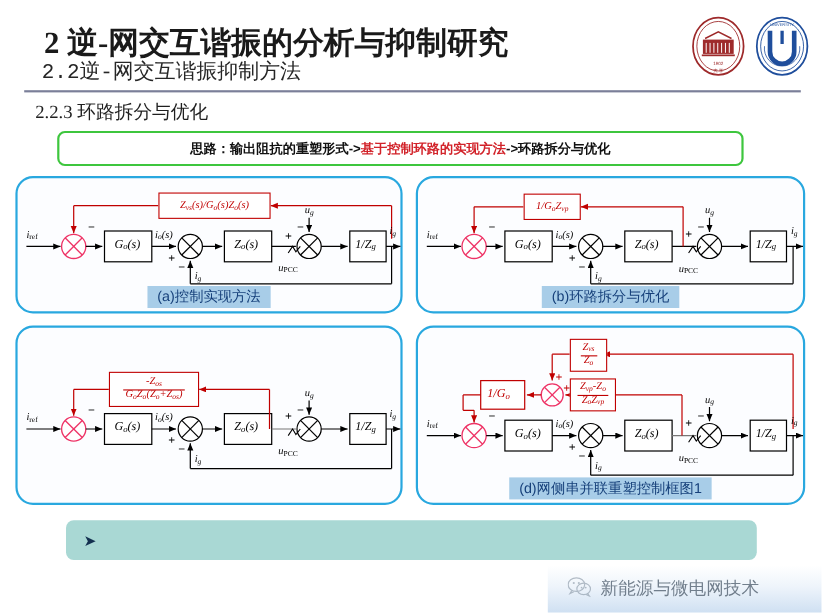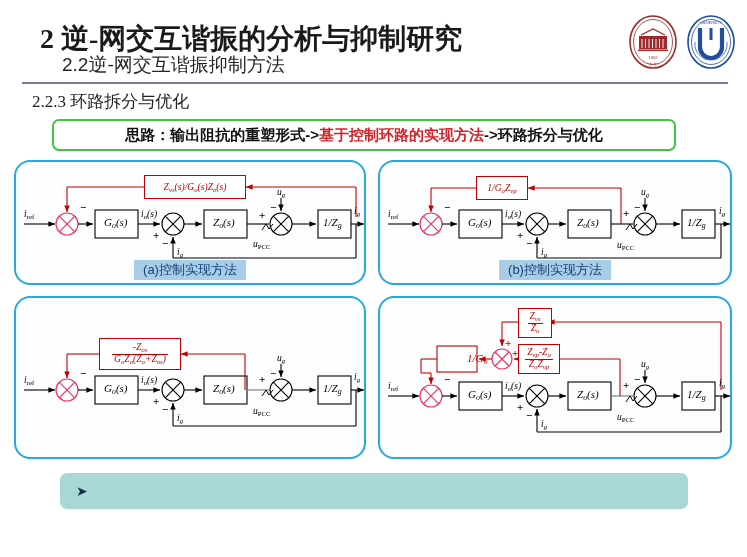--- a/index.html
+++ b/index.html
@@ -14,22 +14,22 @@
 
   
   .hdr{position:absolute;left:0;top:0;width:747px;height:92px;}
   .hdr-title{
     position:absolute;left:40px;top:20px;
     font-family:"Liberation Serif", serif;
     font-size:28px;font-weight:700;color:#1a1a1a;letter-spacing:0px;
     white-space:nowrap;
   }
   .hdr-sub{
-    position:absolute;left:62px;top:52px;
-    font-family:Liberation Sans, sans-serif;
+    position:absolute;left:38px;top:52px;
+    font-family:Liberation Mono, monospace;
     font-size:19px;font-weight:400;color:#262626;
     white-space:nowrap;
   }
   .hdr-rule{
     position:absolute;left:22px;top:82px;width:706px;height:2px;
     background:#7b7f99;
   }
   .logos{position:absolute;right:8px;top:12px;width:112px;height:62px;}
   .logo{position:absolute;top:2px;width:52px;height:56px;}
   .logo.red{left:0px;}
@@ -45,21 +45,21 @@
 
   
   .idea{
     position:absolute;left:52px;top:119px;width:624px;height:32px;
     border:2px solid #3ec63e;border-radius:7px;background:#ffffff;
     box-sizing:border-box;
     display:flex;align-items:center;justify-content:center;
   }
   .idea-txt{
     font-family:"Liberation Sans", sans-serif;
-    font-size:15px;font-weight:700;color:#111111;white-space:nowrap;text-align:right;
+    font-size:12px;font-weight:700;color:#111111;white-space:nowrap;text-align:right;
   }
   .idea-txt .hl{color:#d2232a;}
 
   
   .panel{
     position:absolute;
     border:2px solid #29a8df;border-radius:16px;
     background:#fcfdff;box-sizing:border-box;
   }
   .panel.p-a{left:14px;top:160px;width:352px;height:125px;}
@@ -303,21 +303,21 @@
       <div class="lbl sgn" style="left:146px;top:76px;">−</div>
       <div class="lbl sig" style="left:161px;top:86px;">i<span class="sub">g</span></div>
       <div class="lbl blk" style="left:197px;top:55px;">Z<span class="sub">o</span>(s)</div>
       <div class="lbl sgn" style="left:243px;top:46px;">+</div>
       <div class="lbl sgn" style="left:254px;top:40px;">−</div>
       <div class="lbl sig" style="left:261px;top:26px;">u<span class="sub">g</span></div>
       <div class="lbl sig" style="left:237px;top:79px;">u<span class="subn">PCC</span></div>
       <div class="lbl blk" style="left:307px;top:55px;">1/Z<span class="sub">g</span></div>
       <div class="lbl sig" style="left:339px;top:45px;">i<span class="sub">g</span></div>
     </div>
-    <div class="caption">(b)控制实现方法</div>
+    <div class="caption">(b)环路拆分与优化</div>
   </div>
 
   <div class="panel p-c">
     <div class="bd">
       <svg width="352" height="163">
         <defs>
           <marker id="ck" markerWidth="7" markerHeight="7" refX="6" refY="2.5" orient="auto">
             <path d="M0,0 L6,2.5 L0,5 z" fill="#000"></path>
           </marker>
           <marker id="cr" markerWidth="7" markerHeight="7" refX="6" refY="2.5" orient="auto">
@@ -444,39 +444,55 @@
         </span>
       </div>
 
       <div class="rbox" style="left:138px;top:46px;width:42px;height:30px;">
         <span class="frac">
           <span class="num"><i>Z</i><span class="sub">vp</span>-<i>Z</i><span class="sub">o</span></span>
           <span class="den"><i>Z</i><span class="sub">o</span><i>Z</i><span class="sub">vp</span></span>
         </span>
       </div>
 
-      <div class="lbl blk red" style="left:63px;top:55px;margin-left:24px;">1/G<span class="sub">o</span></div>
+      <div class="lbl blk red" style="left:63px;top:55px;">1/G<span class="sub">o</span></div>
       <div class="lbl sgn red" style="left:125px;top:40px;">+</div>
       <div class="lbl sgn red" style="left:132px;top:50px;">+</div>
 
       <div class="lbl sig" style="left:8px;top:84px;">i<span class="subn">ref</span></div>
       <div class="lbl sgn" style="left:64px;top:76px;">−</div>
       <div class="lbl blk" style="left:88px;top:91px;">G<span class="sub">o</span>(s)</div>
       <div class="lbl sig" style="left:125px;top:84px;">i<span class="sub">o</span>(s)</div>
       <div class="lbl sgn" style="left:137px;top:104px;">+</div>
       <div class="lbl sgn" style="left:146px;top:112px;">−</div>
       <div class="lbl sig" style="left:161px;top:122px;">i<span class="sub">g</span></div>
       <div class="lbl blk" style="left:197px;top:91px;">Z<span class="sub">o</span>(s)</div>
       <div class="lbl sgn" style="left:243px;top:82px;">+</div>
       <div class="lbl sgn" style="left:254px;top:76px;">−</div>
       <div class="lbl sig" style="left:261px;top:62px;">u<span class="sub">g</span></div>
       <div class="lbl sig" style="left:237px;top:115px;">u<span class="subn">PCC</span></div>
       <div class="lbl blk" style="left:307px;top:91px;">1/Z<span class="sub">g</span></div>
       <div class="lbl sig" style="left:339px;top:81px;">i<span class="sub">g</span></div>
     </div>
+    <div class="caption">(d)网侧串并联重塑控制框图1</div>
   </div>
 
   <div class="concl">
     <span class="concl-arrow">➤</span>
   </div>
 
+  <div class="footer">
+    <span class="wx-icon">
+      <svg width="22" height="19" viewBox="0 0 22 19">
+        <ellipse cx="8" cy="7.5" rx="7.5" ry="6.2" fill="none" stroke="#7d8c9b" stroke-width="1.1"></ellipse>
+        <path d="M4 12.6 L2.2 15.6 L5.6 13.9" fill="none" stroke="#7d8c9b" stroke-width="1.1"></path>
+        <circle cx="5.6" cy="6" r="0.95" fill="#7d8c9b"></circle>
+        <circle cx="10.2" cy="6" r="0.95" fill="#7d8c9b"></circle>
+        <ellipse cx="14.6" cy="11.4" rx="6.2" ry="5.2" fill="none" stroke="#7d8c9b" stroke-width="1.1"></ellipse>
+        <path d="M18 15.3 L19.8 17.8 L16.8 16.5" fill="none" stroke="#7d8c9b" stroke-width="1.1"></path>
+        <circle cx="12.7" cy="10.2" r="0.8" fill="#7d8c9b"></circle>
+        <circle cx="16.5" cy="10.2" r="0.8" fill="#7d8c9b"></circle>
+      </svg>
+    </span>
+    <span class="wx-txt">新能源与微电网技术</span>
+  </div>
 
 </div>
 
 </body></html>

